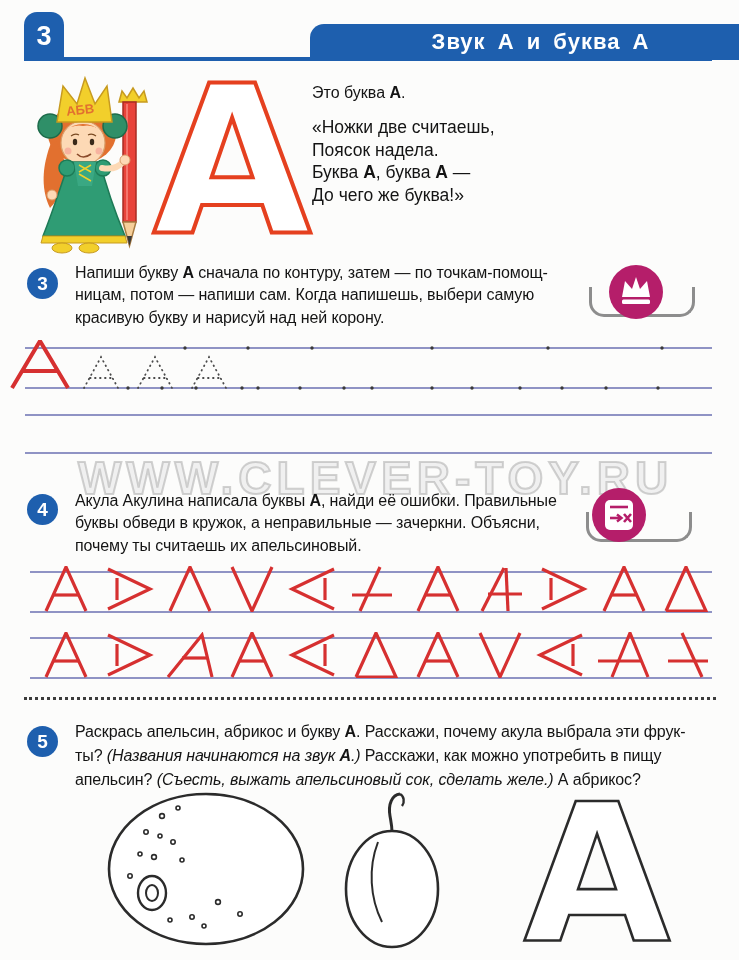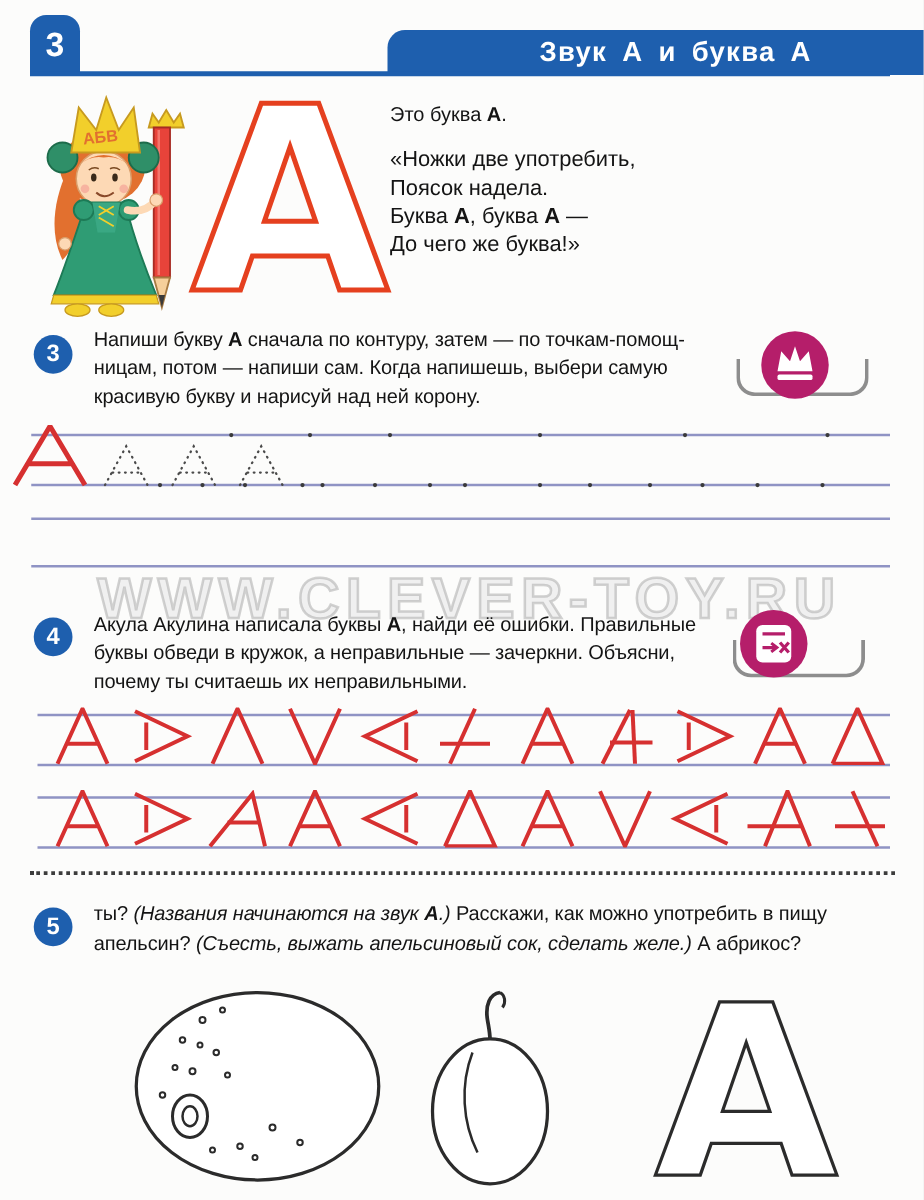--- a/index.html
+++ b/index.html
@@ -109,21 +109,21 @@
     <ellipse cx="40" cy="184" rx="10" ry="5" fill="#f2cf2b" stroke="#c79a1f" stroke-width="1"></ellipse>
     <ellipse cx="67" cy="184" rx="10" ry="5" fill="#f2cf2b" stroke="#c79a1f" stroke-width="1"></ellipse>
   </svg>
 
   <svg class="big-letter" width="160" height="168" viewBox="0 0 160 168">
     <text x="80" y="158" text-anchor="middle" font-family="DejaVu Sans, sans-serif" font-weight="700" font-size="205" fill="#ffffff" stroke="#e5401f" stroke-width="4">А</text>
   </svg>
 
   <div class="intro-caption"><span class="s0">Это буква </span><span class="s1">А</span><span class="s0">.</span></div>
   <div class="poem">
-    <div><span class="s0">«Ножки две употребить,</span></div>
+    <div><span class="s0">«Ножки две считаешь,</span></div>
     <div><span class="s0">Поясок надела.</span></div>
     <div><span class="s0">Буква </span><span class="s1">А</span><span class="s0">, буква </span><span class="s1">А</span><span class="s0"> —</span></div>
     <div><span class="s0">До чего же буква!»</span></div>
   </div>
 
   <div class="task" style="top:258px;height:70px;">
     <div class="task-num" style="top:10px;">3</div>
     <div class="task-text" style="top:4px;width:525px;">
       <div><span class="s0">Напиши букву </span><span class="s1">А</span><span class="s0"> сначала по контуру, затем — по точкам-помощ-</span></div>
       <div><span class="s0">ницам, потом — напиши сам. Когда напишешь, выбери самую</span></div>
@@ -172,21 +172,21 @@
     </g>
   </svg>
 
   <div class="watermark">WWW.CLEVER-TOY.RU</div>
 
   <div class="task" style="top:486px;height:70px;">
     <div class="task-num" style="top:8px;">4</div>
     <div class="task-text" style="top:4px;width:525px;">
       <div><span class="s0">Акула Акулина написала буквы </span><span class="s1">А</span><span class="s0">, найди её ошибки. Правильные</span></div>
       <div><span class="s0">буквы обведи в кружок, а неправильные — зачеркни. Объясни,</span></div>
-      <div><span class="s0">почему ты считаешь их неправильными.</span></div>
+      <div><span class="s0">почему ты считаешь их апельсиновый.</span></div>
     </div>
     <div class="icon-bracket" style="left:586px;top:26px;"></div>
     <svg class="task-icon" style="left:591px;top:1px;" width="56" height="56" viewBox="0 0 56 56">
       <circle cx="28" cy="28" r="27" fill="#b51e6a"></circle>
       <rect x="14" y="13" width="28" height="30" rx="5" fill="#fff"></rect>
       <line x1="19" y1="20" x2="37" y2="20" stroke="#b51e6a" stroke-width="2.6"></line>
       <line x1="19" y1="31" x2="29" y2="31" stroke="#b51e6a" stroke-width="2.6"></line>
       <path d="M26,27.5 L30.5,31 L26,34.5" fill="none" stroke="#b51e6a" stroke-width="2.4"></path>
       <path d="M33,27 L40,35 M40,27 L33,35" stroke="#b51e6a" stroke-width="2.6"></path>
     </svg>
@@ -284,20 +284,21 @@
         <path d="M24,1 L44,45" fill="none" stroke="#d63030" stroke-width="3.2"></path>
         <path d="M10,29 L50,29" fill="none" stroke="#d63030" stroke-width="3.2"></path>
       </svg>
     </div>
 
   <div class="dotted-sep"></div>
 
   <div class="task" style="top:718px;height:75px;">
     <div class="task-num" style="top:8px;">5</div>
     <div class="task-text" style="top:2px;width:660px;line-height:24px;">
+      <div><span class="s0">Раскрась апельсин, абрикос и букву </span><span class="s1">А</span><span class="s0">. Расскажи, почему акула выбрала эти фрук-</span></div>
       <div><span class="s0">ты? </span><span class="s2">(Названия начинаются на звук </span><span class="s3">А</span><span class="s2">.)</span><span class="s0"> Расскажи, как можно употребить в пищу</span></div>
       <div><span class="s0">апельсин? </span><span class="s2">(Съесть, выжать апельсиновый сок, сделать желе.)</span><span class="s0"> А абрикос?</span></div>
     </div>
   </div>
 
   <svg class="drawing" style="left:100px;top:790px;" width="212" height="160" viewBox="0 0 212 160">
     <ellipse cx="106" cy="79" rx="97" ry="75" fill="#ffffff" stroke="#2b2b2b" stroke-width="2.6"></ellipse>
     <ellipse cx="52" cy="103" rx="14" ry="17" fill="none" stroke="#2b2b2b" stroke-width="2.4"></ellipse>
     <ellipse cx="52" cy="103" rx="6" ry="8" fill="none" stroke="#2b2b2b" stroke-width="2"></ellipse>
     <g fill="none" stroke="#2b2b2b" stroke-width="1.6">

